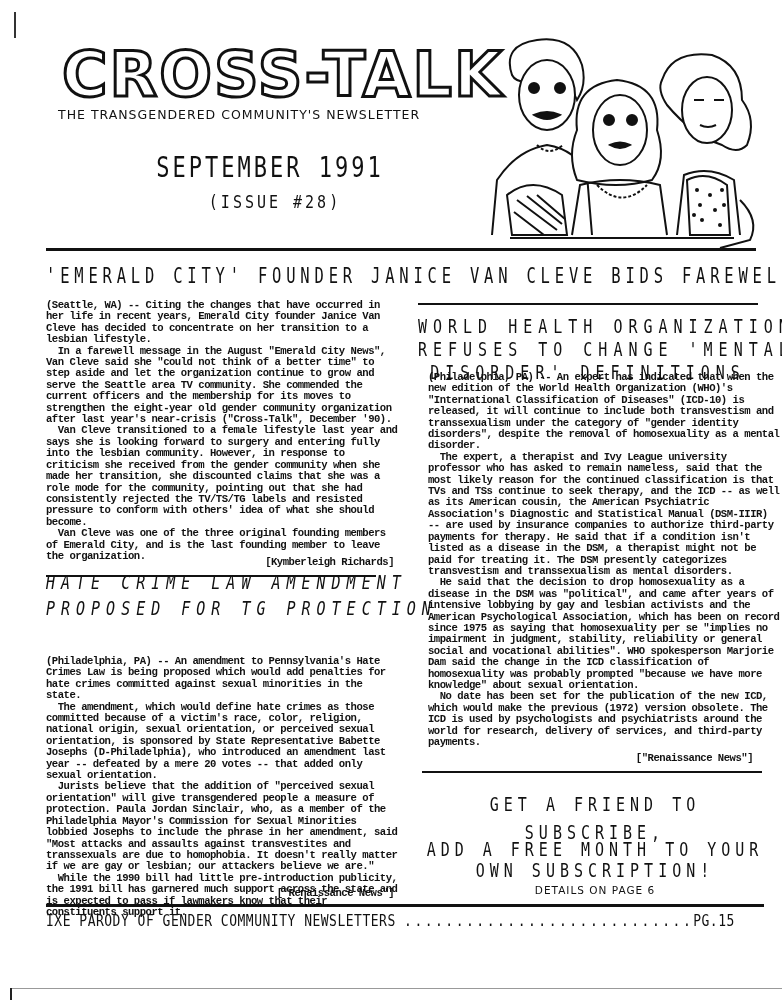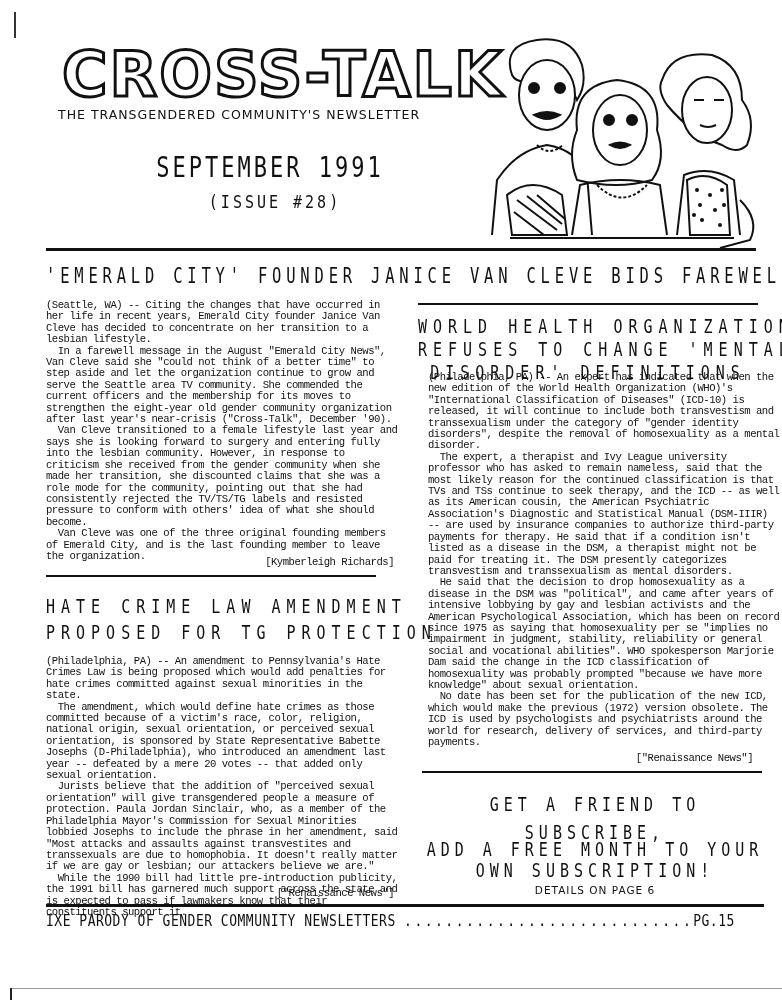--- a/index.html
+++ b/index.html
@@ -6,21 +6,21 @@
   body { width:782px; height:1000px; position:relative; overflow:hidden; color:#111; font-family:"DejaVu Sans Mono", monospace; }
   .abs { position:absolute; }
   .masthead { left:62px; top:40px; width:410px; height:70px; }
   .masthead-title { font-family:"DejaVu Sans", sans-serif; font-weight:bold; font-size:62px; letter-spacing:2px; color:#fff; -webkit-text-stroke:3px #111; line-height:70px; text-align:center; white-space:nowrap; }
   .subtitle { left:58px; top:107px; width:420px; font-family:"DejaVu Sans", sans-serif; font-size:12.5px; letter-spacing:1px; text-align:left; white-space:nowrap; }
   .date { left:150px; top:155px; width:240px; font-family:"DejaVu Sans Mono", monospace; font-size:22px; letter-spacing:3px; text-align:center; transform:scaleY(1.25); }
   .issue { left:200px; top:193px; width:150px; font-family:"DejaVu Sans Mono", monospace; font-size:15px; letter-spacing:3px; text-align:center; transform:scaleY(1.2); }
   .illus { left:472px; top:20px; width:300px; height:232px; }
   .rule { background:#111; height:3px; }
   .headline { font-family:"DejaVu Sans Mono", monospace; text-align:center; letter-spacing:6px; transform:scaleY(1.35); font-size:15px; line-height:20px; white-space:nowrap; }
-  .body-text { font-family:"Liberation Mono", monospace; font-size:10.6px; line-height:11.4px; font-weight:normal; white-space:pre-wrap; letter-spacing:-0.5px; }
+  .body-text { font-family:"Liberation Mono", monospace; font-size:10.6px; line-height:11.4px; font-weight:bold; white-space:pre-wrap; letter-spacing:-0.5px; }
   .byline { text-align:right; }
   .promo { font-family:"DejaVu Sans Mono", monospace; text-align:center; letter-spacing:5px; font-size:15px; line-height:21px; transform:scaleY(1.3); }
   .promo-details { font-family:"DejaVu Sans", sans-serif; font-size:10.5px; letter-spacing:1px; text-align:center; }
   .footer { left:46px; top:913px; width:720px; font-family:"DejaVu Sans Mono", monospace; font-size:13px; letter-spacing:0.5px; white-space:nowrap; transform:scaleY(1.2); }
 </style>
 </head>
 <body>
 
 <div class="abs" style="left:14px;top:12px;width:2px;height:26px;background:#333;"></div>
 
@@ -97,21 +97,21 @@
 consistently rejected the TV/TS/TG labels and resisted
 pressure to conform with others' idea of what she should
 become.
   Van Cleve was one of the three original founding members
 of Emerald City, and is the last founding member to leave
 the organization.</div>
 <div class="abs body-text byline" style="left:46px;top:557px;width:348px;">[Kymberleigh Richards]</div>
 
 <div class="abs rule" style="left:46px;top:575px;width:330px;height:2px;"></div>
 
-<div class="abs" style="left:46px;top:596px;width:330px;">
+<div class="abs" style="left:46px;top:572px;width:330px;font-style:italic;">
   <div class="headline" style="letter-spacing:6px;">HATE CRIME LAW AMENDMENT</div>
   <div class="headline" style="letter-spacing:6px;margin-top:6px;">PROPOSED FOR TG PROTECTION</div>
 </div>
 <div class="abs body-text" style="left:46px;top:656px;width:360px;">(Philadelphia, PA) -- An amendment to Pennsylvania's Hate
 Crimes Law is being proposed which would add penalties for
 hate crimes committed against sexual minorities in the
 state.
   The amendment, which would define hate crimes as those
 committed because of a victim's race, color, religion,
 national origin, sexual orientation, or perceived sexual

